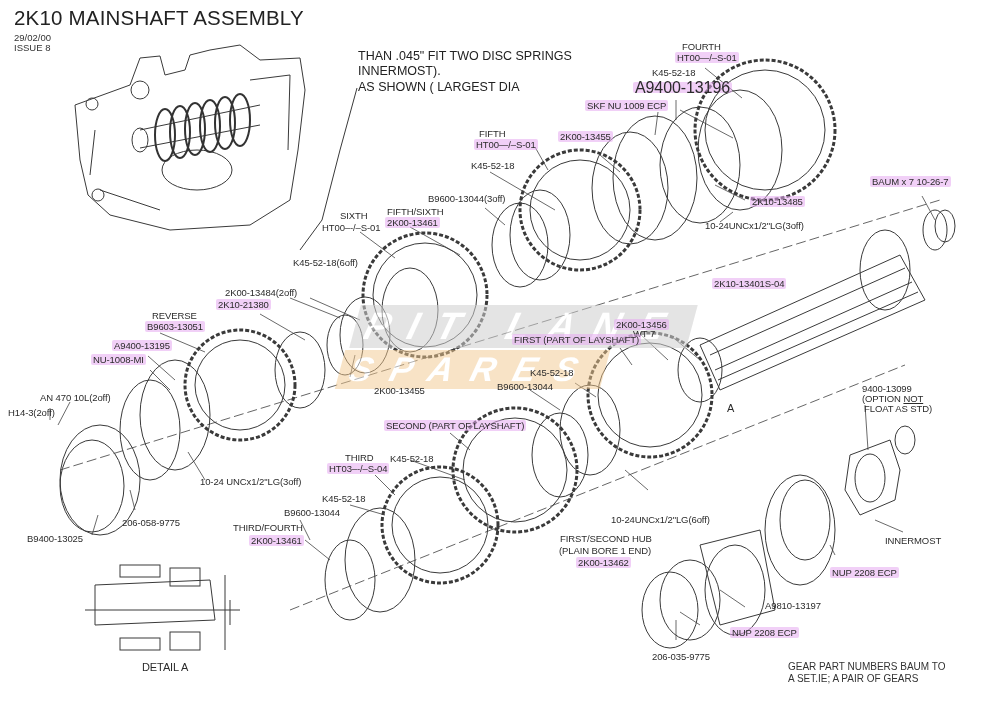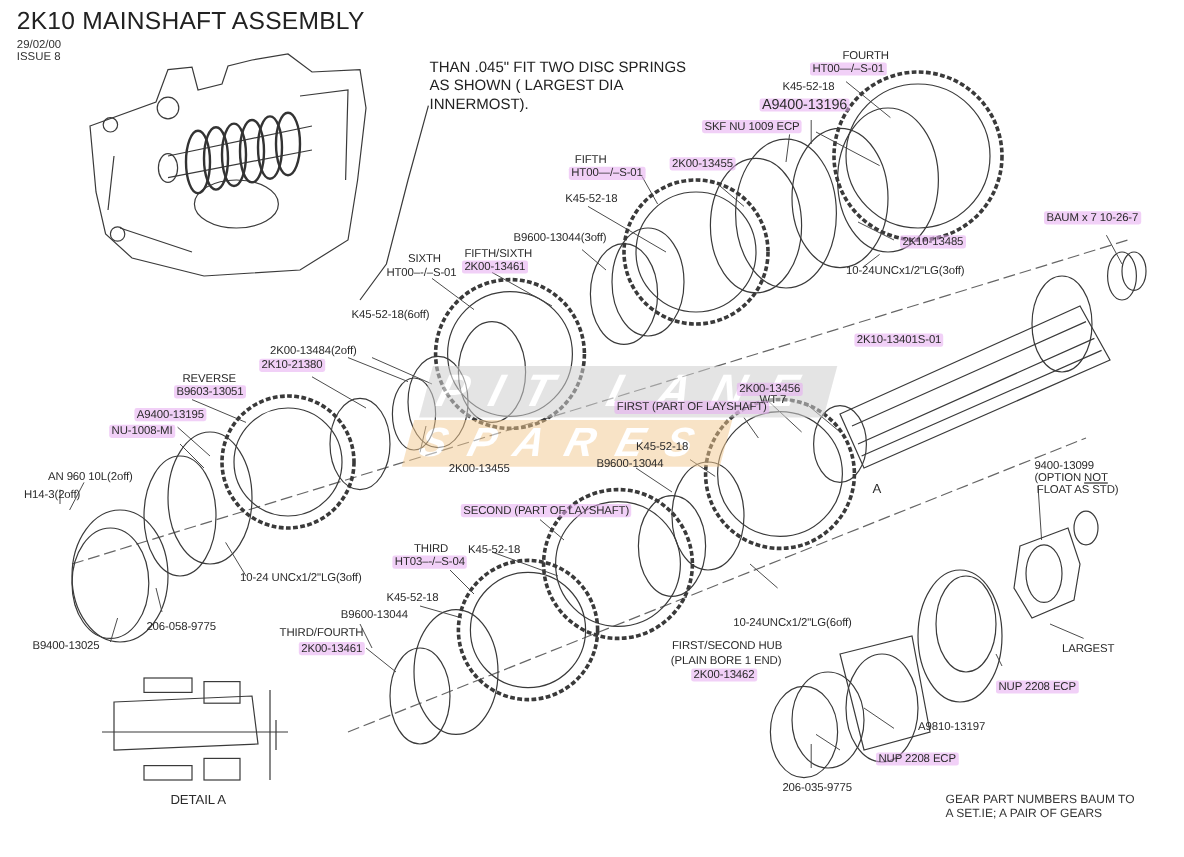--- a/index.html
+++ b/index.html
@@ -182,82 +182,82 @@
 
 <div class="wm" style="left:355px;top:305px;font-size:38px;background:#cfcfcf;opacity:0.55;padding:0 10px;transform:skewX(-15deg);">PIT LANE</div>
 <div class="wm" style="left:340px;top:350px;font-size:34px;background:#f3c98f;opacity:0.5;padding:0 10px;transform:skewX(-15deg);">SPARES</div>
 
 <div class="title">2K10 MAINSHAFT ASSEMBLY</div>
 <div class="sub" style="top:32px">29/02/00</div>
 <div class="sub" style="top:42px">ISSUE 8</div>
 
 <div class="note">
   <div>THAN .045" FIT TWO DISC SPRINGS</div>
+  <div>INNERMOST).</div>
   <div>AS SHOWN ( LARGEST DIA</div>
-  <div>INNERMOST).</div>
 </div>
 
-<div class="lbl" style="left:702px;top:41px">FOURTH</div>
+<div class="lbl" style="left:682px;top:41px">FOURTH</div>
 <div class="lbl hl" style="left:675px;top:52px">HT00—/–S-01</div>
 <div class="lbl" style="left:652px;top:67px">K45-52-18</div>
-<div class="lbl hl" style="left:633px;top:82px;font-size:12px">A9400-13196</div>
+<div class="lbl hl" style="left:633px;top:82px;font-size:16px">A9400-13196</div>
 <div class="lbl hl" style="left:585px;top:100px">SKF NU 1009 ECP</div>
 
 <div class="lbl" style="left:479px;top:128px">FIFTH</div>
 <div class="lbl hl" style="left:474px;top:139px">HT00—/–S-01</div>
 <div class="lbl hl" style="left:558px;top:131px">2K00-13455</div>
 <div class="lbl" style="left:471px;top:160px">K45-52-18</div>
 <div class="lbl" style="left:428px;top:193px">B9600-13044(3off)</div>
 <div class="lbl hl" style="left:750px;top:196px">2K10-13485</div>
 <div class="lbl" style="left:705px;top:220px">10-24UNCx1/2"LG(3off)</div>
 <div class="lbl hl" style="left:870px;top:176px">BAUM x 7 10-26-7</div>
 
 <div class="lbl" style="left:340px;top:210px">SIXTH</div>
 <div class="lbl" style="left:322px;top:222px">HT00–-/–S-01</div>
 <div class="lbl" style="left:387px;top:206px">FIFTH/SIXTH</div>
 <div class="lbl hl" style="left:385px;top:217px">2K00-13461</div>
 <div class="lbl" style="left:293px;top:257px">K45-52-18(6off)</div>
 <div class="lbl" style="left:225px;top:287px">2K00-13484(2off)</div>
 <div class="lbl hl" style="left:216px;top:299px">2K10-21380</div>
-<div class="lbl hl" style="left:712px;top:278px">2K10-13401S-01</div>
+<div class="lbl hl" style="left:712px;top:278px">2K10-13401S-04</div>
 
 <div class="lbl" style="left:152px;top:310px">REVERSE</div>
 <div class="lbl hl" style="left:145px;top:321px">B9603-13051</div>
 <div class="lbl hl" style="left:112px;top:340px">A9400-13195</div>
 <div class="lbl hl" style="left:91px;top:354px">NU-1008-MI</div>
 <div class="lbl" style="left:374px;top:385px">2K00-13455</div>
 <div class="lbl hl" style="left:614px;top:319px">2K00-13456</div>
 <div class="lbl" style="left:633px;top:328px">WT 7</div>
 <div class="lbl hl" style="left:512px;top:334px">FIRST (PART OF LAYSHAFT)</div>
 <div class="lbl" style="left:530px;top:367px">K45-52-18</div>
 <div class="lbl" style="left:497px;top:381px">B9600-13044</div>
 
-<div class="lbl" style="left:40px;top:392px">AN 960 10L(2off)</div>
-<div class="lbl" style="left:20px;top:407px">H14-3(2off)</div>
+<div class="lbl" style="left:40px;top:392px">AN 470 10L(2off)</div>
+<div class="lbl" style="left:8px;top:407px">H14-3(2off)</div>
 <div class="lbl" style="left:727px;top:403px;font-size:11px">A</div>
 <div class="lbl" style="left:200px;top:476px">10-24 UNCx1/2"LG(3off)</div>
 <div class="lbl hl" style="left:384px;top:420px">SECOND (PART OF LAYSHAFT)</div>
 <div class="lbl" style="left:345px;top:452px">THIRD</div>
 <div class="lbl hl" style="left:327px;top:463px">HT03–-/–S-04</div>
 <div class="lbl" style="left:390px;top:453px">K45-52-18</div>
 <div class="lbl" style="left:322px;top:493px">K45-52-18</div>
 <div class="lbl" style="left:284px;top:507px">B9600-13044</div>
 <div class="lbl" style="left:233px;top:522px">THIRD/FOURTH</div>
 <div class="lbl hl" style="left:249px;top:535px">2K00-13461</div>
 <div class="lbl" style="left:27px;top:533px">B9400-13025</div>
 <div class="lbl" style="left:122px;top:517px">206-058-9775</div>
 
 <div class="lbl" style="left:862px;top:383px">9400-13099</div>
 <div class="lbl" style="left:862px;top:393px"><span>(OPTION </span><span style="text-decoration:underline">NOT</span></div>
 <div class="lbl" style="left:864px;top:403px">FLOAT AS STD)</div>
 <div class="lbl" style="left:611px;top:514px">10-24UNCx1/2"LG(6off)</div>
 <div class="lbl" style="left:560px;top:533px">FIRST/SECOND HUB</div>
 <div class="lbl" style="left:559px;top:545px">(PLAIN BORE 1 END)</div>
 <div class="lbl hl" style="left:576px;top:557px">2K00-13462</div>
-<div class="lbl" style="left:885px;top:535px">LARGEST</div>
+<div class="lbl" style="left:885px;top:535px">INNERMOST</div>
 <div class="lbl hl" style="left:830px;top:567px">NUP 2208 ECP</div>
 <div class="lbl" style="left:765px;top:600px">A9810-13197</div>
 <div class="lbl hl" style="left:730px;top:627px">NUP 2208 ECP</div>
 <div class="lbl" style="left:652px;top:651px">206-035-9775</div>
 <div class="lbl" style="left:142px;top:662px;font-size:11px">DETAIL  A</div>
 
 <div class="foot">
   <div>GEAR PART NUMBERS BAUM TO</div>
   <div>A SET.IE; A PAIR OF GEARS</div>
 </div>

